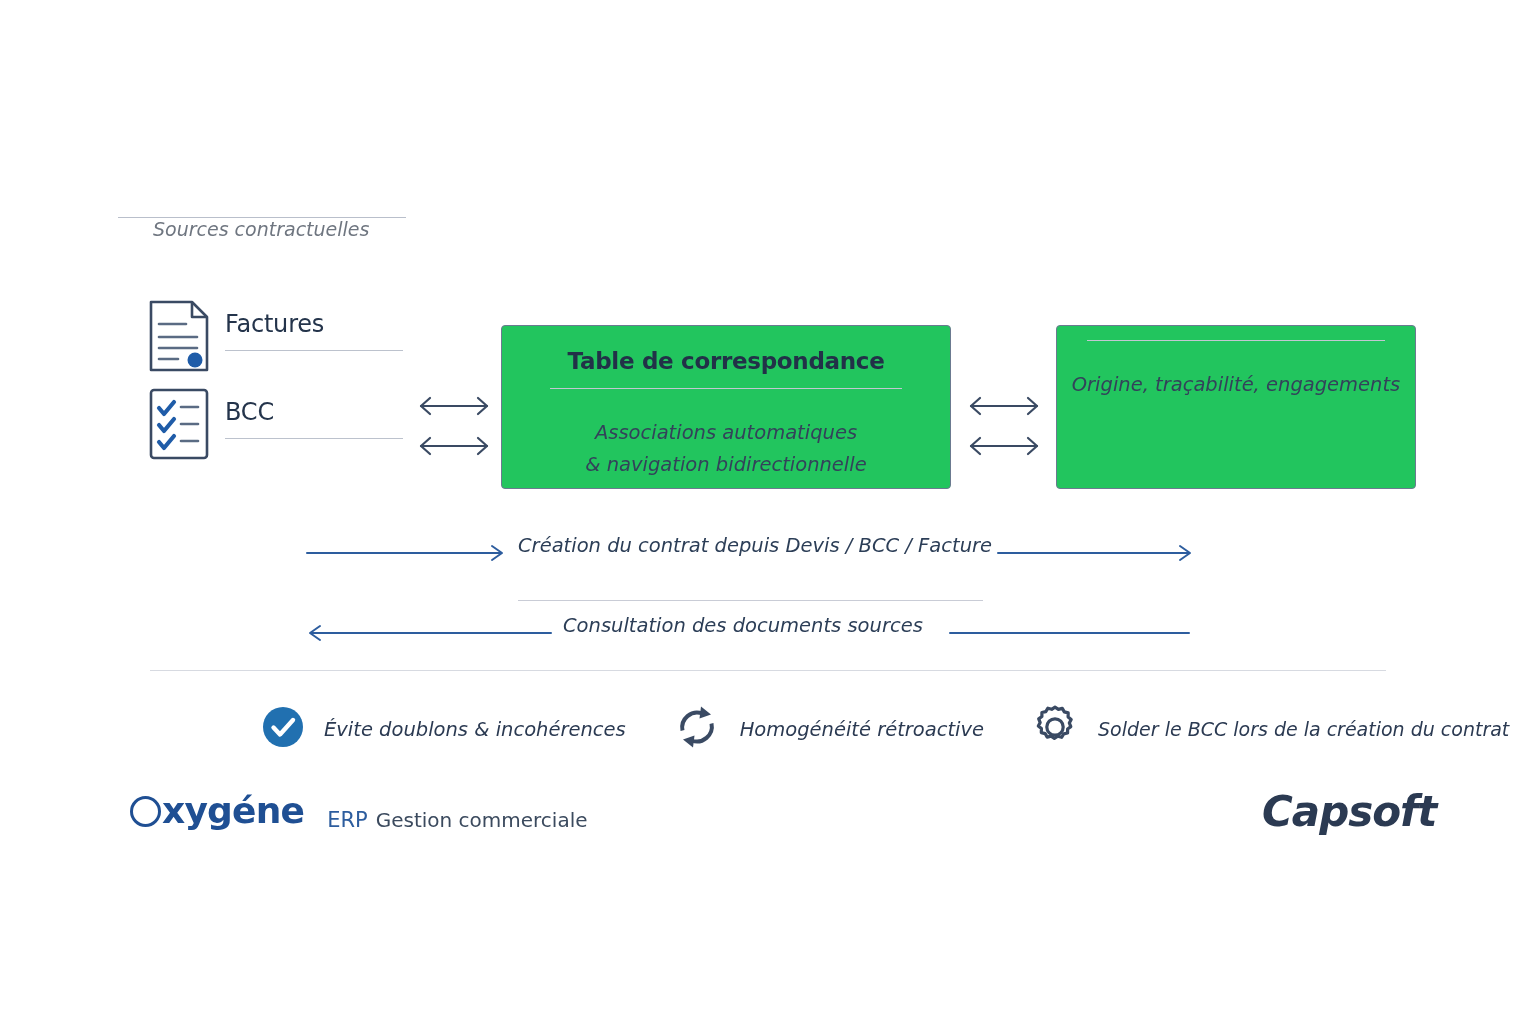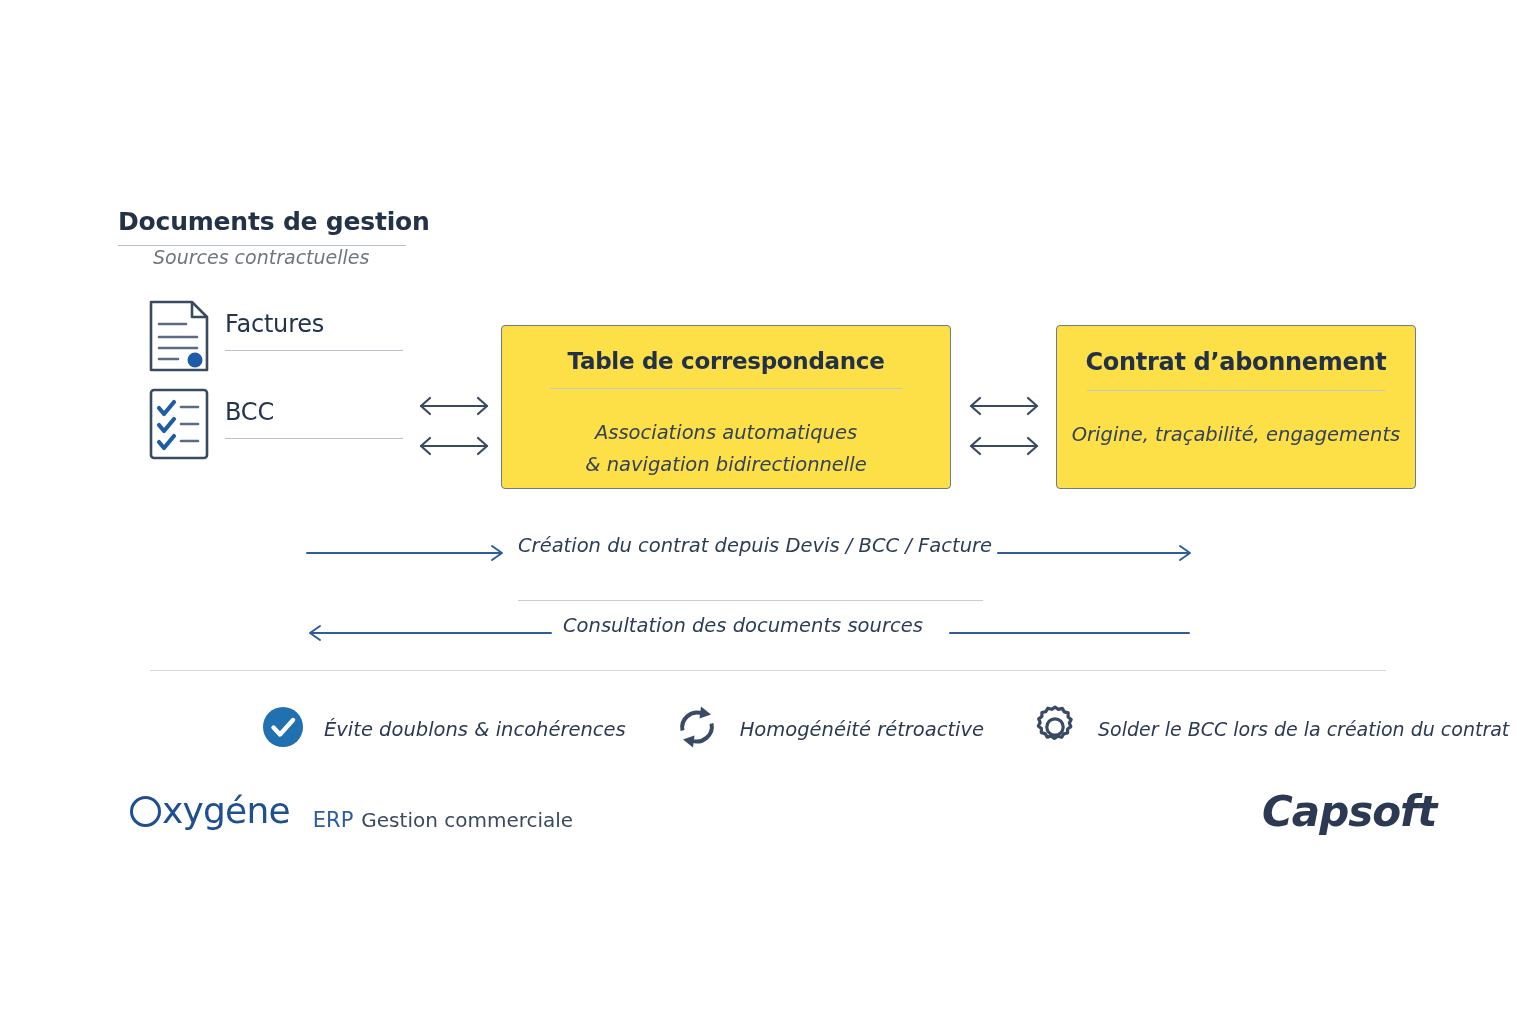--- a/index.html
+++ b/index.html
@@ -81,21 +81,21 @@
     width: 178px;
     height: 1px;
     background: #bcc2cd;
   }
 
   
   .flowbox {
     position: absolute;
     border: 1.4px solid #6b7a90;
     border-radius: 4px;
-    background: #fde047;
+    background: #22c55e;
     box-sizing: border-box;
     text-align: center;
   }
   #box-mapping { left: 501px; top: 325px; width: 450px; height: 164px; }
   #box-contract { left: 1056px; top: 325px; width: 360px; height: 164px; }
   .box-title {
     font-size: 23px;
     font-weight: 700;
     color: #223148;
     margin-top: 22px;
@@ -192,21 +192,21 @@
     position: absolute;
     left: 130px;
     top: 793px;
     display: flex;
     align-items: baseline;
     gap: 0;
   }
   #oxygene-wordmark {
     position: relative;
     font-size: 36px;
-    font-weight: 400;
+    font-weight: 700;
     color: #1f4f93;
     letter-spacing: -1px;
     font-family: "DejaVu Sans", sans-serif;
     line-height: 1;
     display: flex;
     align-items: center;
   }
   #oxygene-o-ring {
     display: inline-block;
     width: 31px;
@@ -244,21 +244,20 @@
     line-height: 1;
     font-family: "DejaVu Sans", sans-serif;
   }
 </style>
 </head>
 <body>
 
 <div class="canvas">
 
   <div class="abs" id="section-header">
-    <div id="page-title">Documents de gestion</div>
     <div id="title-rule"></div>
     <div id="page-subtitle">Sources contractuelles</div>
   </div>
 
   <div class="abs" id="sources-list">
 
 
     <div class="source-row">
       <span class="source-icon">
         <svg viewBox="0 0 62 72" width="62" height="72">
@@ -321,21 +320,20 @@
         <polyline points="18,9 9,17 18,25"></polyline>
         <polyline points="66,9 75,17 66,25"></polyline>
         <line x1="9" y1="57" x2="75" y2="57"></line>
         <polyline points="18,49 9,57 18,65"></polyline>
         <polyline points="66,49 75,57 66,65"></polyline>
       </g>
     </svg>
   </div>
 
   <div class="flowbox" id="box-contract">
-    <div class="box-title">Contrat d’abonnement</div>
     <div class="box-rule"></div>
     <div class="box-sub">
       <div>Origine, traçabilité, engagements</div>
     </div>
   </div>
 
   <div id="flow-create">
     <svg class="abs" style="left:0; top:6px;" width="890" height="24" viewBox="0 0 890 24">
       <g stroke="#2d5d9e" stroke-width="2" fill="none" stroke-linecap="round" stroke-linejoin="round">
         <line x1="2" y1="12" x2="196" y2="12"></line>

